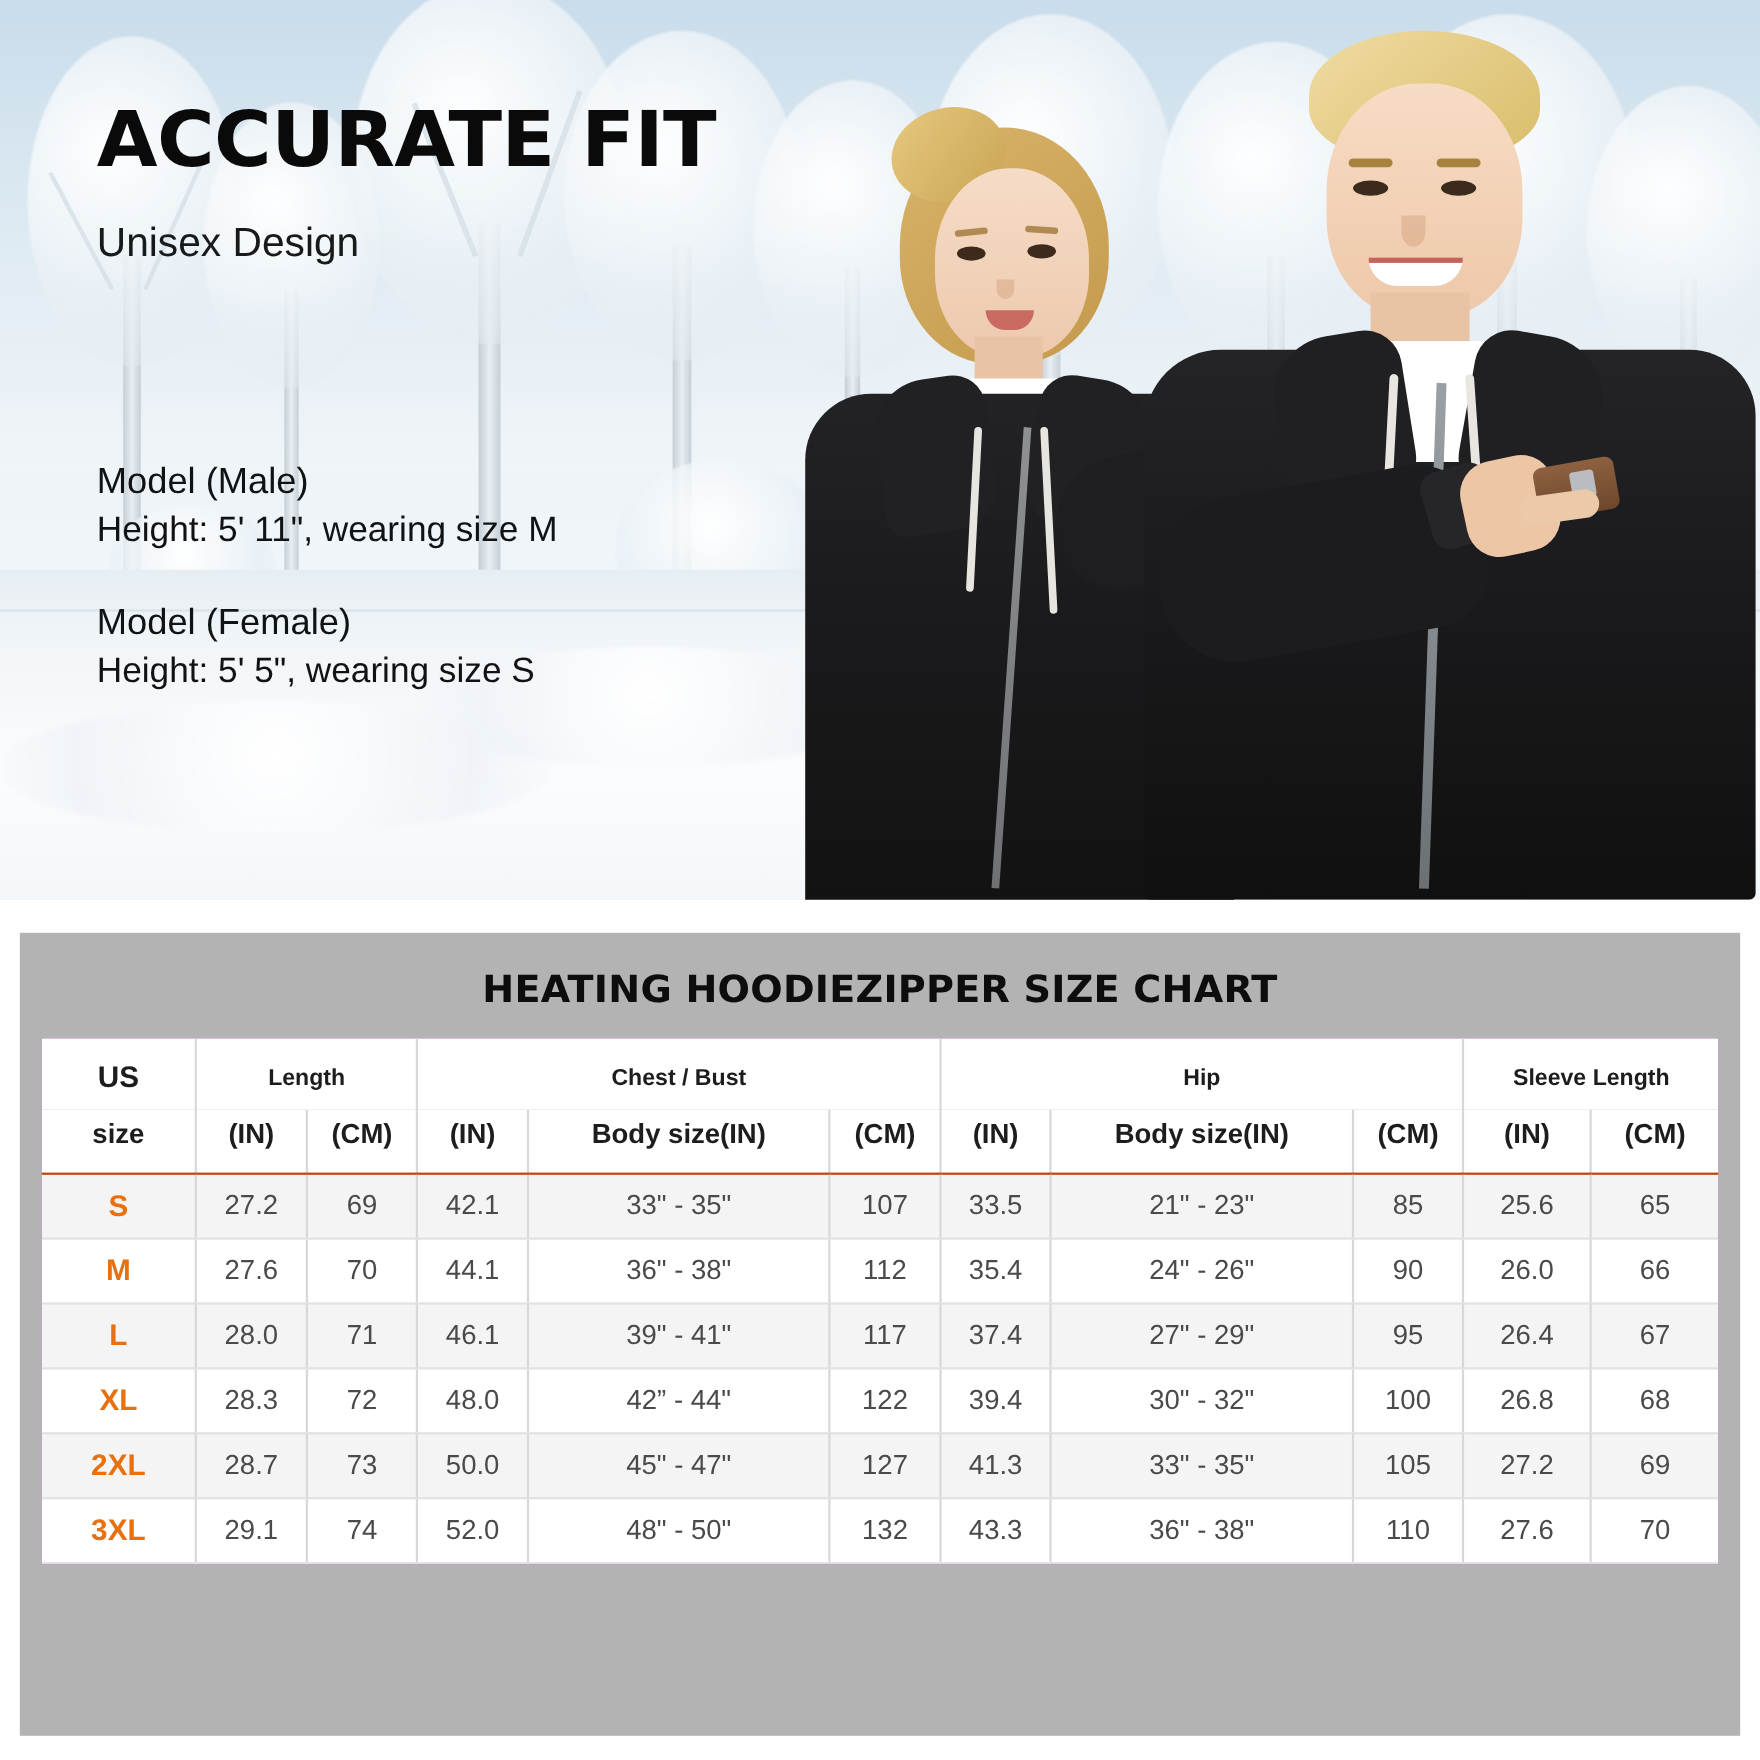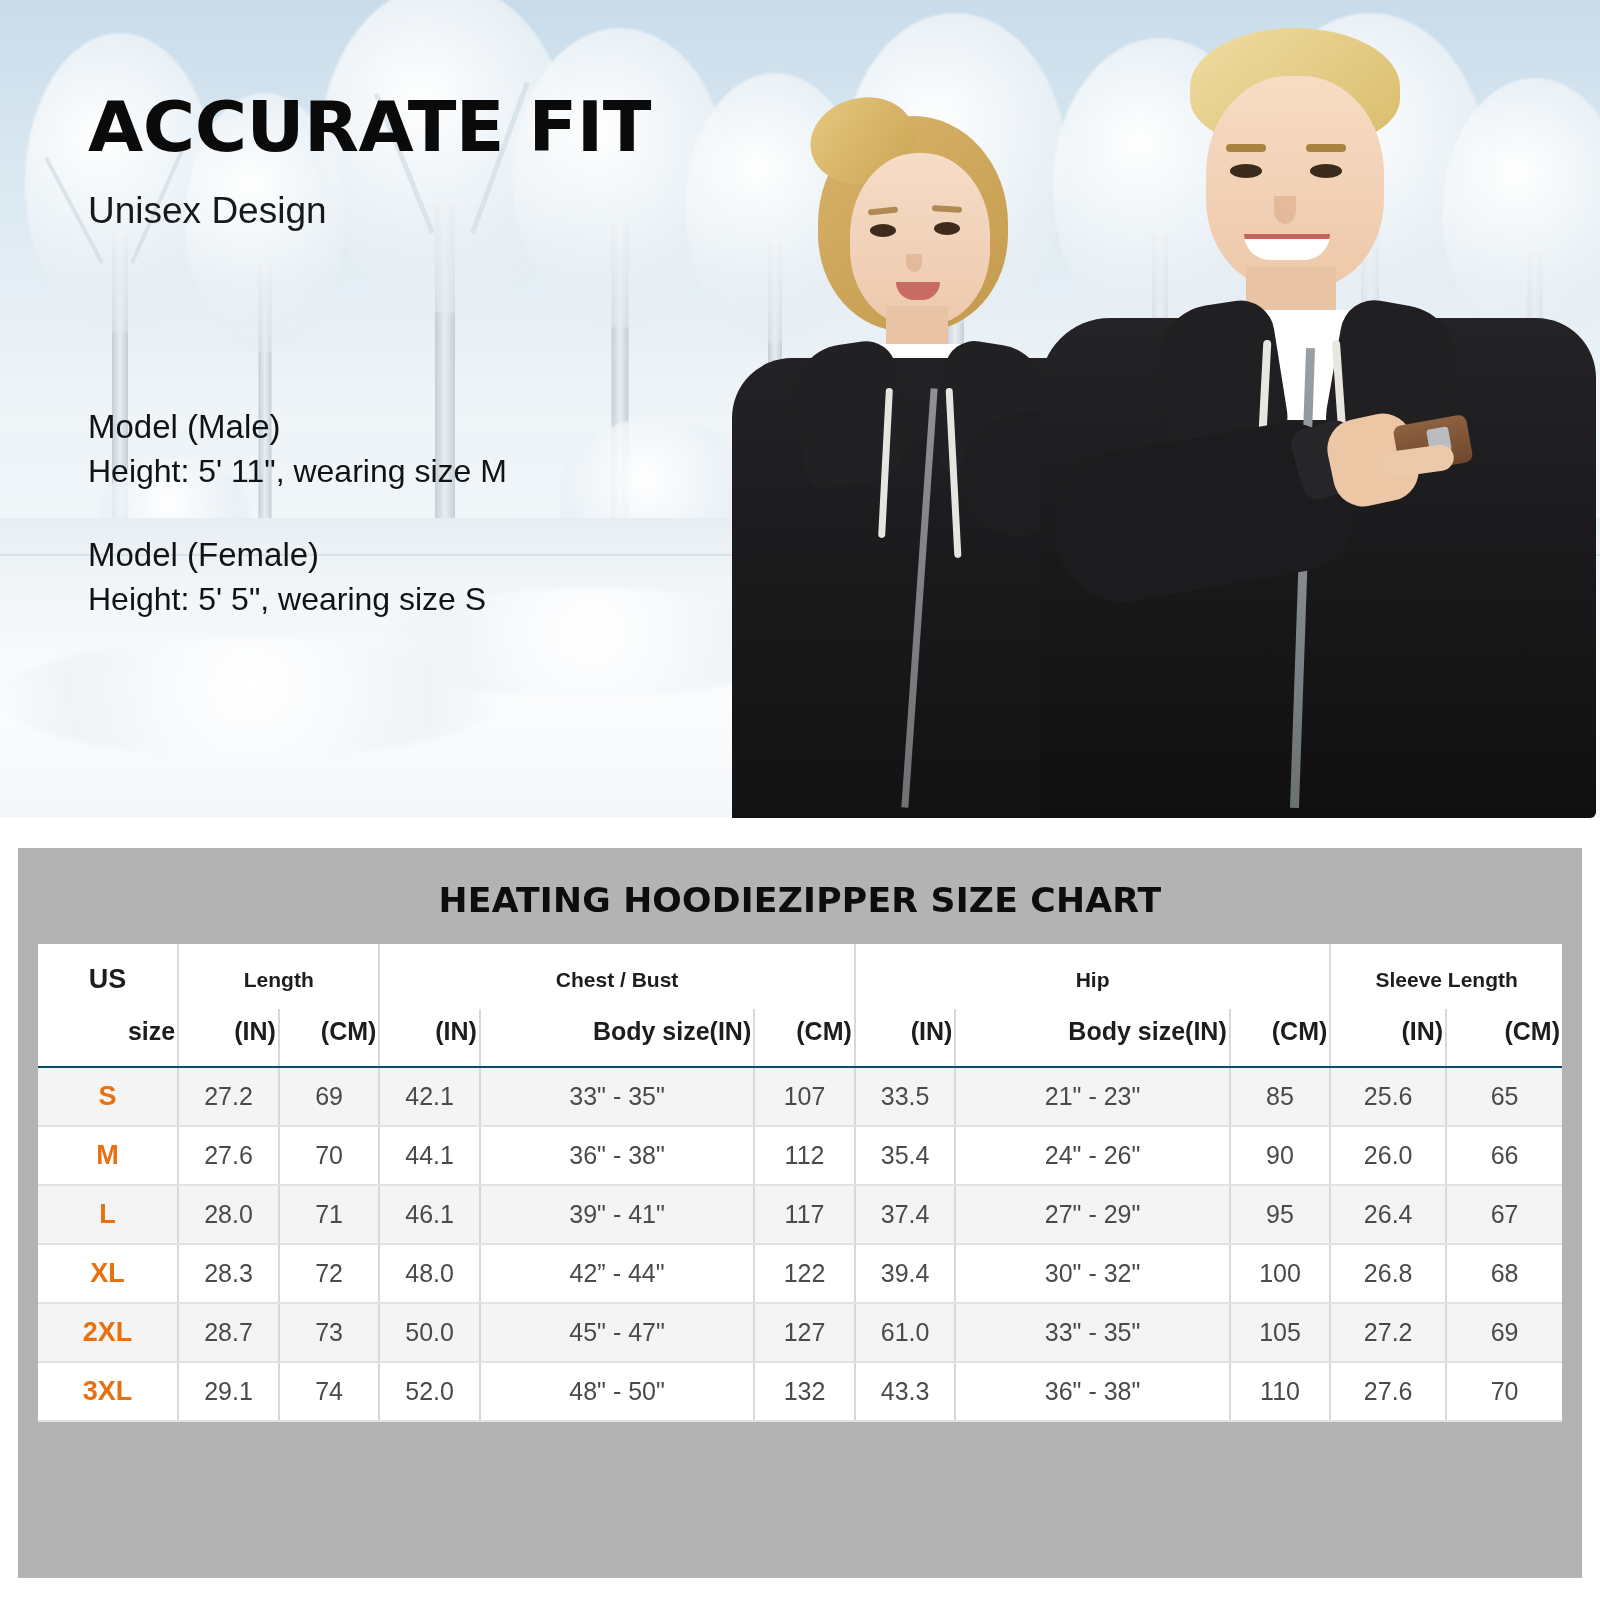--- a/index.html
+++ b/index.html
@@ -91,21 +91,21 @@
     font-family: "DejaVu Sans", sans-serif;
     font-weight: 700;
     font-size: 70px;
     letter-spacing: -0.5px;
     color: #0a0a0a;
     line-height: 1;
     transform: scaleX(1.02);
     transform-origin: left center;
   }
   .subhead {
-    margin-top: 28px;
+    margin-top: 38px;
     font-size: 37px;
     color: #17191b;
     font-weight: 400;
   }
   .model-block { margin-top: 176px; }
   .model-block .mb2 { margin-top: 46px; }
   .model-name {
     font-size: 33px; font-weight: 400; color: #101214; margin-bottom: 7px;
   }
   .model-detail { font-size: 32px; color: #101214; }
@@ -260,21 +260,21 @@
   table.size th, table.size td {
     text-align: center;
     font-size: 25px;
     color: #4a4a4a;
     padding: 13px 2px;
     border-right: 2px solid #d8d8d8;
   }
   table.size th { color: #1d1d1d; font-weight: 700; background: #fff; }
   table.size th.grp { font-size: 21px; }
   table.size tr.hdr1 th { padding-top: 20px; padding-bottom: 14px; }
-  table.size tr.hdr2 th { padding-top: 8px; padding-bottom: 20px; border-bottom: 2px solid #0c4a6e; text-align: right; }
+  table.size tr.hdr2 th { padding-top: 8px; padding-bottom: 20px; border-bottom: 2px solid #c2410c; }
   table.size td.size-cell, table.size th.size-cell { color: #e8700f; font-weight: 700; font-size: 27px; }
   table.size tbody tr:nth-child(odd) td { background: #f4f4f4; }
   table.size tbody tr:nth-child(even) td { background: #ffffff; }
   table.size tbody td { border-bottom: 2px solid #e2e2e2; }
   table.size td:last-child, table.size th:last-child { border-right: none; }
   .sep-right { border-right: 2px solid #d8d8d8 !important; }
 </style>
 </head>
 <body>
 
@@ -492,21 +492,21 @@
           <td>26.8</td>
           <td>68</td>
         </tr>
         <tr>
           <td class="size-cell">2XL</td>
           <td>28.7</td>
           <td class="sep-right">73</td>
           <td>50.0</td>
           <td>45" - 47"</td>
           <td class="sep-right">127</td>
-          <td>61.0</td>
+          <td>41.3</td>
           <td>33" - 35"</td>
           <td class="sep-right">105</td>
           <td>27.2</td>
           <td>69</td>
         </tr>
         <tr>
           <td class="size-cell">3XL</td>
           <td>29.1</td>
           <td class="sep-right">74</td>
           <td>52.0</td>

